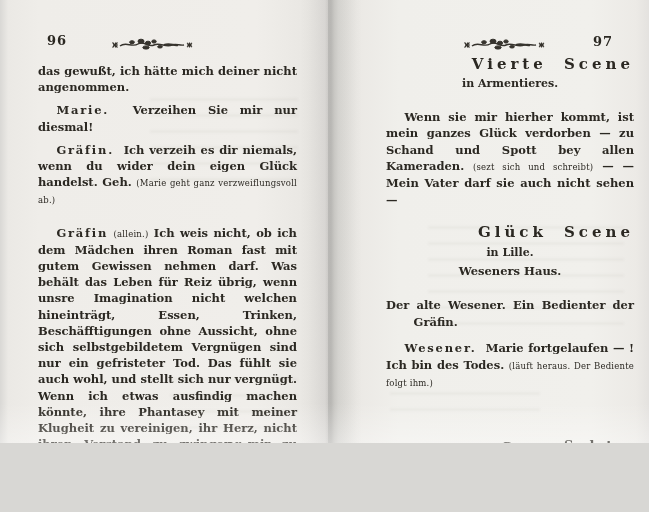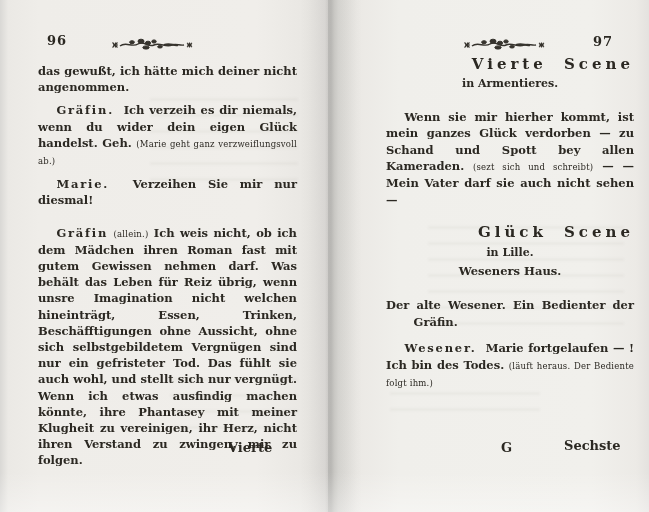--- a/index.html
+++ b/index.html
@@ -1,17 +1,17 @@
 <!DOCTYPE html>
 <html><head>
 <meta charset="utf-8">
 <style>
   html,body{margin:0;padding:0;background:#d8d7d4;}
   .scan{
-    position:relative;width:649px;height:512px;overflow:hidden;
+    position:relative;width:649px;height:443px;overflow:hidden;
     background:#e9e8e4;
     font-family:"DejaVu Serif", serif;
     color:#2b2822;
   }
   .page{position:absolute;top:0;height:512px;}
   .page-left{
     left:0;width:328px;
     background:linear-gradient(90deg,#d9d8d5 0,#ebe9e5 2.5%,#efede9 12%,#f0eeea 78%,#e9e7e3 94%,#e0dedb 100%);
   }
   .page-right{
@@ -90,23 +90,23 @@
           <ellipse cx="52" cy="9.8" rx="2.4" ry="1.2"></ellipse>
           <path d="M56,8 C62,6 66,9 70,8" stroke-width="2" fill="none"></path>
           <path d="M79,8 l5,0 M81.5,5.5 l0,5 M79,5.8 l5,4.4 M84,5.8 l-5,4.4" stroke-width="1.1" fill="none"></path>
         </g>
       </svg>
     </span>
 
     <div class="textcol-left">
       <p>das gewußt, ich hätte mich deiner nicht angenommen.</p>
 
+      <p class="indent"><span class="speaker">Marie.</span>&nbsp; <span>Verzeihen Sie mir nur diesmal!</span></p>
+
       <p class="indent"><span class="speaker">Gräfin.</span>&nbsp; <span>Ich verzeih es dir niemals, wenn du wider dein eigen Glück handelst. Geh.</span> <span class="stage-small">(Marie geht ganz verzweiflungsvoll ab.)</span></p>
-
-      <p class="indent"><span class="speaker">Marie.</span>&nbsp; <span>Verzeihen Sie mir nur diesmal!</span></p>
 
       <p class="indent gap-lg scene-gap"><span class="speaker">Gräfin</span> <span class="stage-small">(allein.)</span> <span>Ich weis nicht, ob ich dem Mädchen ihren Roman fast mit gutem Gewissen nehmen darf. Was behält das Leben für Reiz übrig, wenn unsre Imagination nicht welchen hineinträgt, Essen, Trinken, Beschäfftigungen ohne Aussicht, ohne sich selbstgebildetem Vergnügen sind nur ein gefristeter Tod. Das fühlt sie auch wohl, und stellt sich nur vergnügt. Wenn ich etwas ausfindig machen könnte, ihre Phantasey mit meiner Klugheit zu vereinigen, ihr Herz, nicht ihren Verstand zu zwingen, mir zu folgen.</span></p>
     </div>
 
     <span class="catchword catch-left">Vierte</span>
 
     <div class="ghost ghost-l1"></div>
     <div class="ghost ghost-l2"></div>
   </div>
 

